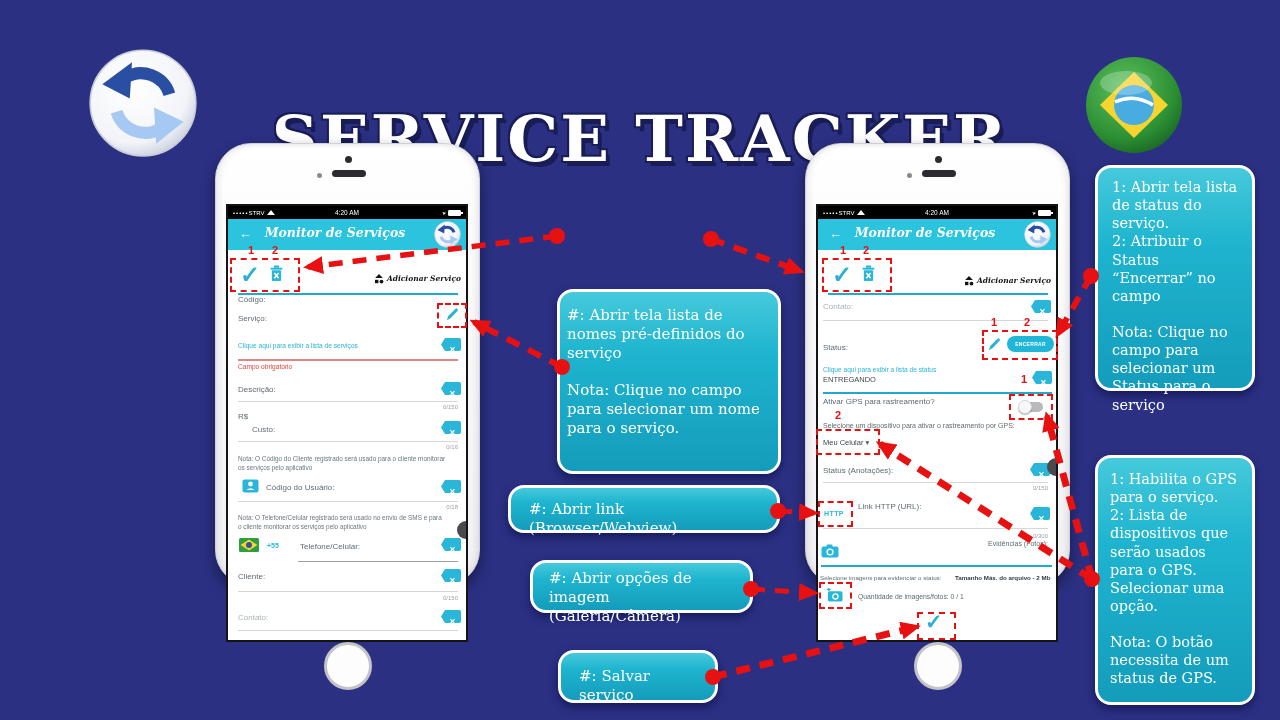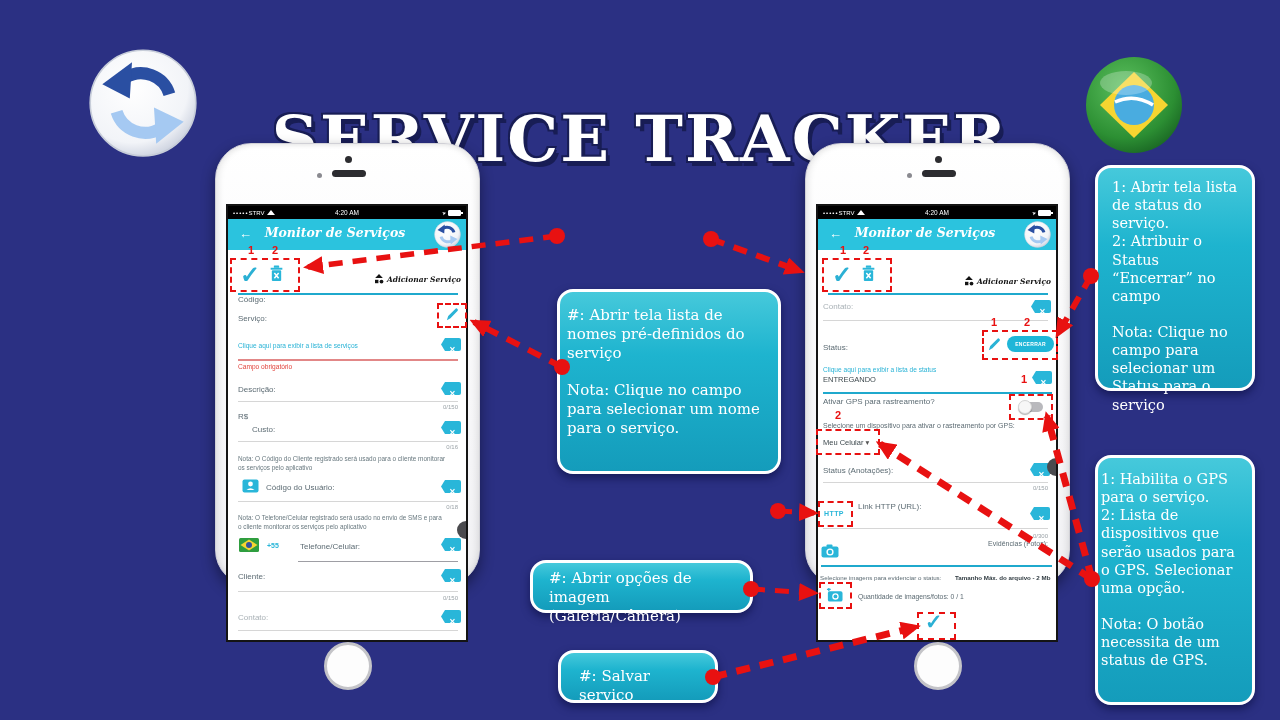--- a/index.html
+++ b/index.html
@@ -56,21 +56,21 @@
   .divred{background:#e28787;height:1.5px;}
   .tealline{position:absolute;left:10px;right:8px;height:2px;background:#1fa9cd;}
   .xic{position:absolute;width:20px;height:13px;background:#29b6d9;border-radius:2px;
     clip-path:polygon(20% 0,100% 0,100% 100%,20% 100%,0 50%);color:#fff;text-align:center;}
   .xic::after{content:"✕";font-size:7.5px;font-weight:bold;line-height:13px;padding-left:3px;}
   .rbox{position:absolute;border:2px dashed #e81111;}
   .rnum{position:absolute;font-size:11px;font-weight:bold;color:#e81111;}
   .glyph-check{position:absolute;color:#2bb0d4;font-weight:bold;}
   .glyph-check::before{content:"✓";}
   .pencil{position:absolute;}
-  .adic{position:absolute;display:flex;align-items:center;gap:3px;}
+  .adic{position:absolute;display:flex;gap:3px;}
   .adic-label{font-family:"DejaVu Serif",serif;font-style:italic;font-weight:bold;font-size:7.5px;color:#141414;}
   .pill{position:absolute;background:#1fb6d8;border-radius:9px;color:#fff;text-align:center;
     font-size:5px;font-weight:bold;letter-spacing:.3px;}
   .toggle{position:absolute;width:26px;height:12px;}
   .toggle .track{position:absolute;left:3px;top:1px;width:22px;height:10px;border-radius:6px;background:#b9b9bd;}
   .toggle .knob{position:absolute;left:0;top:-1px;width:14px;height:14px;border-radius:50%;
     background:#f7f7f7;border:1px solid #d5d5d5;box-shadow:0 1px 1px rgba(0,0,0,.3);}
   .ddown{position:absolute;font-size:7.5px;color:#3f4a4f;}
   .ddown::after{content:" ▾";color:#555;}
   .http-badge{position:absolute;font-size:7px;font-weight:bold;color:#29b6d9;letter-spacing:.4px;}
@@ -357,27 +357,28 @@
 
       <span class="glyph-check" style="left:107px;top:404px;font-size:21px"></span>
       <div class="rbox" style="left:99px;top:406px;width:39px;height:28px"></div>
       <div class="scroll-handle" style="top:252px"></div>
     </div>
   </div>
 
   <div class="callout" style="left:557px;top:289px;width:224px;height:185px;font-size:15px;padding:14px 7px">#: Abrir tela lista de nomes pré-definidos do serviço
 
 Nota: Clique no campo para selecionar um nome para o serviço.</div>
+  <div class="callout" style="left:508px;top:485px;width:272px;height:48px;font-size:15px;padding:12px 18px">#: Abrir link (Browser/Webview)</div>
   <div class="callout" style="left:558px;top:650px;width:160px;height:53px;font-size:15px;padding:14px 18px">#: Salvar serviço</div>
   <div class="callout" style="left:530px;top:560px;width:223px;height:53px;font-size:15px;padding:6px 16px">#: Abrir opções de imagem (Galeria/Câmera)</div>
   <div class="callout" style="left:1095px;top:165px;width:160px;height:226px;font-size:14.5px;padding:10px 10px 10px 14px">1: Abrir tela lista de status do serviço.
 2: Atribuir o Status “Encerrar” no campo
 
 Nota: Clique no campo para selecionar um Status para o serviço</div>
-  <div class="callout" style="left:1095px;top:455px;width:160px;height:250px;font-size:14.5px;padding:12px 10px 10px 3px">1: Habilita o GPS para o serviço.
+  <div class="callout" style="left:1095px;top:455px;width:160px;height:250px;font-size:14.5px;padding:12px 10px 10px 12px">1: Habilita o GPS para o serviço.
 2: Lista de dispositivos que serão usados para o GPS. Selecionar uma opção.
 
 Nota: O botão necessita de um status de GPS.</div>
 
   <svg class="arrows" width="1280" height="720">
     <defs>
       <marker id="ah" markerUnits="userSpaceOnUse" markerWidth="20" markerHeight="18" refX="15" refY="9" orient="auto">
         <path d="M0 0 L20 9 L0 18 Z" fill="#e81111"></path>
       </marker>
     </defs>

